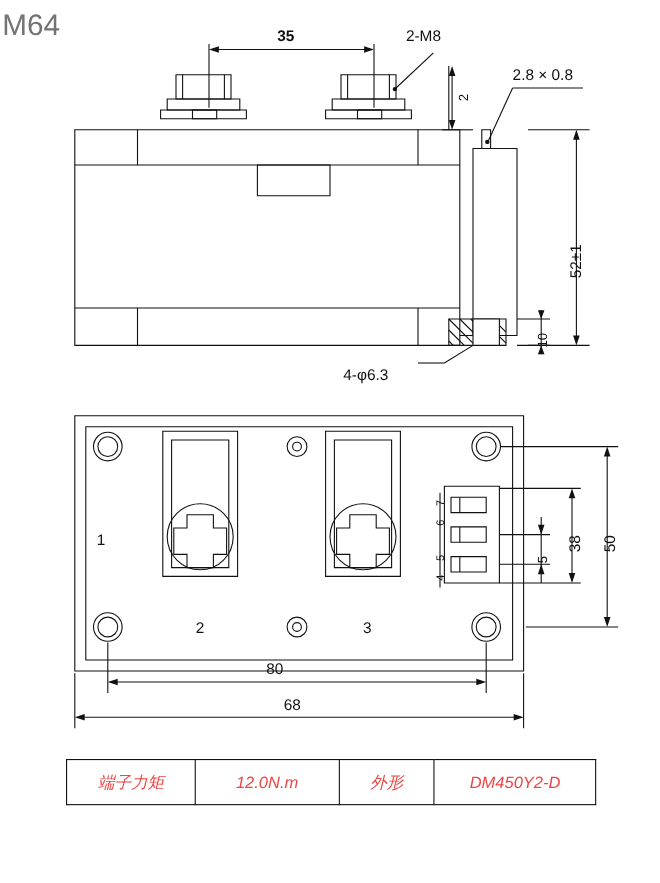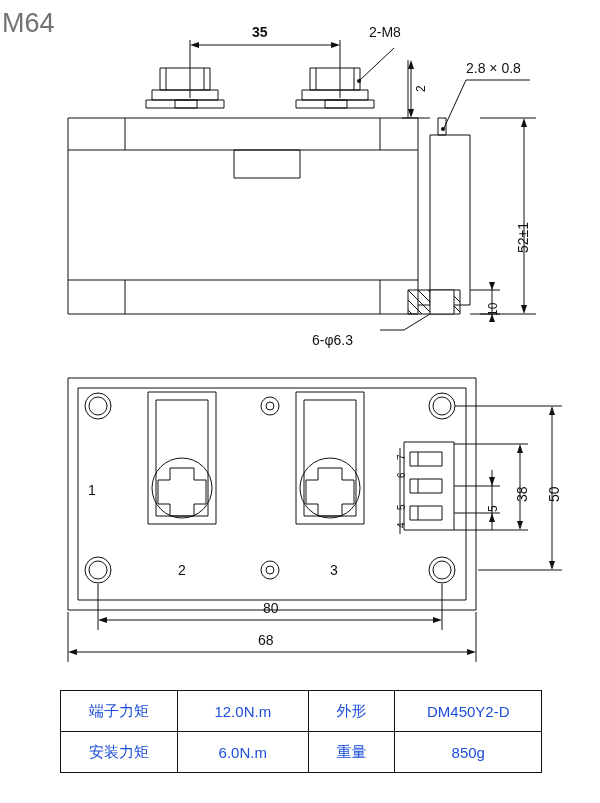--- a/index.html
+++ b/index.html
@@ -34,22 +34,23 @@
     position:absolute;
     left:60px;top:690px;
     width:482px;
     border-collapse:collapse;
     font-size:15px;
   }
   table.spec td{
     border:1px solid #111;
     height:40px;
     text-align:center;
-    color:#1d4ed8;
+    color:#ef4444;
     padding:0 4px;
+    font-style:italic;
   }
   table.spec td.c1{width:120px;}
   table.spec td.c2{width:130px;}
   table.spec td.c3{width:86px;}
   table.spec td.c4{width:146px;}
 </style>
 </head>
 <body>
 
 <div class="stage">
@@ -189,47 +190,41 @@
       <line x1="400" y1="448" x2="400" y2="534"></line>
     </g>
   </svg>
 
   <div class="lbl" style="left:252px;top:24px;font-weight:bold;">35</div>
   <div class="lbl" style="left:369px;top:24px;">2-M8</div>
   <div class="lbl sm vert" style="left:414px;top:92px;">2</div>
   <div class="lbl" style="left:466px;top:60px;">2.8 × 0.8</div>
   <div class="lbl vert" style="left:515px;top:253px;">52±1</div>
   <div class="lbl sm vert" style="left:486px;top:316px;">10</div>
-  <div class="lbl" style="left:312px;top:332px;">6-φ6.3</div>
+  <div class="lbl" style="left:312px;top:332px;">4-φ6.3</div>
 
   <div class="lbl" style="left:88px;top:482px;">1</div>
   <div class="lbl" style="left:178px;top:562px;">2</div>
   <div class="lbl" style="left:330px;top:562px;">3</div>
 
   <div class="lbl xs vert" style="left:396px;top:528px;">4</div>
   <div class="lbl xs vert" style="left:396px;top:510px;">5</div>
   <div class="lbl xs vert" style="left:396px;top:478px;">6</div>
   <div class="lbl xs vert" style="left:396px;top:460px;">7</div>
 
   <div class="lbl sm vert" style="left:486px;top:512px;">5</div>
   <div class="lbl vert" style="left:514px;top:502px;">38</div>
   <div class="lbl vert" style="left:546px;top:502px;">50</div>
-  <div class="lbl" style="left:263px;top:600px;">80</div>
+  <div class="lbl" style="left:242px;top:600px;">80</div>
   <div class="lbl" style="left:258px;top:632px;">68</div>
 
   <table class="spec">
     <tbody>
         <tr>
       <td class="c1">端子力矩</td>
       <td class="c2">12.0N.m</td>
       <td class="c3">外形</td>
       <td class="c4">DM450Y2-D</td>
     </tr>
-    <tr>
-      <td class="c1">安装力矩</td>
-      <td class="c2">6.0N.m</td>
-      <td class="c3">重量</td>
-      <td class="c4">850g</td>
-    </tr>
   </tbody>
     </table>
 
 </div>
 
 </body></html>

